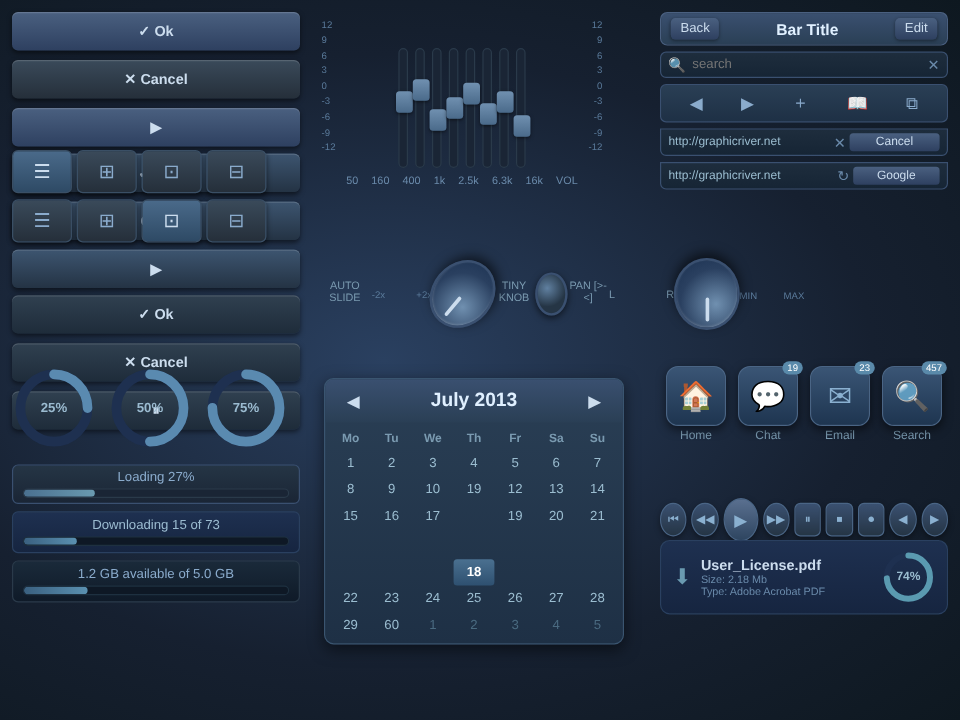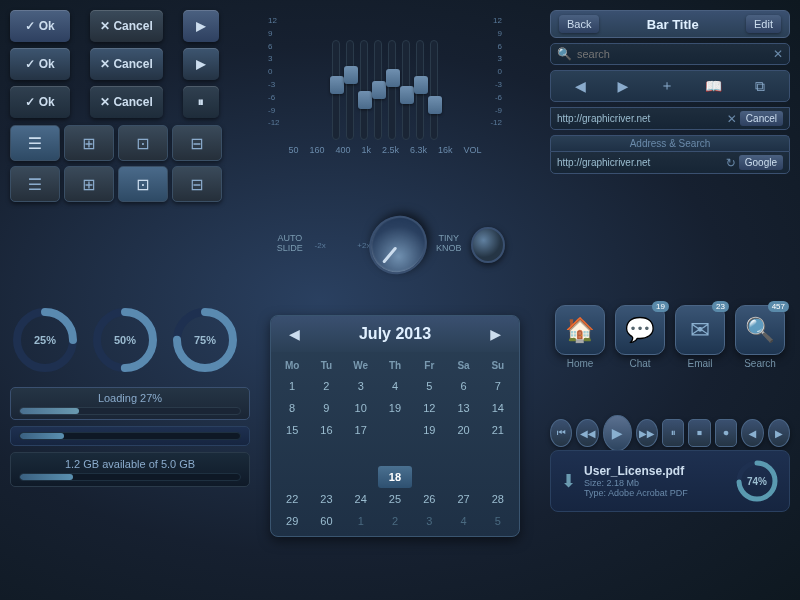--- a/index.html
+++ b/index.html
@@ -17,21 +17,21 @@
     .ui-root {
       position: absolute; inset: 0; z-index: 1;
       padding: 10px;
     }
 
     
     .buttons-section {
       position: absolute; left: 10px; top: 10px;
       width: 240px;
     }
-    .btn-row { display: flex; gap: 20px; margin-bottom: 6px; }
+    .btn-row { display: flex; gap: 8px; margin-bottom: 6px; flex-direction: column; }
     .btn {
       display: flex; align-items: center; justify-content: center;
       border-radius: 5px; cursor: pointer; font-size: 12px; font-weight: bold;
       border: none; padding: 0 10px; height: 32px;
       background: linear-gradient(180deg, #4a6080 0%, #2e4060 100%);
       color: #cde; box-shadow: 0 2px 4px rgba(0,0,0,0.5), inset 0 1px 0 rgba(255,255,255,0.15);
       min-width: 60px;
     }
     .btn:nth-child(2) { background: linear-gradient(180deg, #3a4a5a 0%, #252f3a 100%); }
     .btn.icon-only { min-width: 36px; padding: 0; }
@@ -268,21 +268,21 @@
       border-radius: 0 0 5px 5px; border: 1px solid #3a5070;
       padding: 3px 6px;
     }
     .addr-input {
       flex: 1; background: transparent; border: none; outline: none;
       color: #9bbdd0; font-size: 10px;
     }
     .addr-btn {
       background: linear-gradient(180deg, #4a6080 0%, #2e4060 100%);
       border: none; border-radius: 3px; color: #cde;
-      font-size: 10px; padding: 2px 6px; cursor: pointer; margin-left: 3px;
+      font-size: 10px; padding: 2px 22px; cursor: pointer; margin-left: 3px;
     }
 
     
     .addrsearch-label {
       font-size: 10px; color: #6a8aaa; text-align: center;
       background: linear-gradient(180deg, #2a3f55, #1e3045);
       border-radius: 5px 5px 0 0; border: 1px solid #3a5070;
       border-bottom: none; padding: 2px;
     }
     .addrsearch-bar {
@@ -292,21 +292,21 @@
       padding: 3px 6px;
     }
     .addrsearch-input {
       flex: 1; background: transparent; border: none; outline: none;
       color: #9bbdd0; font-size: 10px;
     }
     .refresh-btn { color: #6a8aaa; cursor: pointer; font-size: 12px; margin: 0 3px; }
     .google-btn {
       background: linear-gradient(180deg, #4a6080 0%, #2e4060 100%);
       border: none; border-radius: 3px; color: #cde;
-      font-size: 10px; padding: 2px 6px; cursor: pointer;
+      font-size: 10px; padding: 2px 20px; cursor: pointer;
     }
 
     
     .icons-section {
       position: absolute; right: 10px; top: 300px;
       width: 240px;
     }
     .icons-row { display: flex; justify-content: space-around; align-items: center; padding: 5px 0; }
     .icon-item { display: flex; flex-direction: column; align-items: center; cursor: pointer; }
     .icon-box {
@@ -436,20 +436,21 @@
     </div>
 
     <div class="loading-bar-wrap">
       <div class="loading-bar-label">Loading 27%</div>
       <div class="loading-bar-track">
         <div class="loading-bar-fill" style="width:27%"></div>
       </div>
     </div>
 
     <div class="download-bar-wrap">
+      <div class="download-bar-label">Downloading 15 of 73</div>
       <div class="download-bar-track">
         <div class="download-bar-fill" style="width:20%"></div>
       </div>
     </div>
 
     <div class="storage-bar-wrap">
       <div class="storage-label">1.2 GB available of 5.0 GB</div>
       <div class="storage-track">
         <div class="storage-fill"></div>
       </div>
@@ -543,20 +544,32 @@
           <span>-2x</span>
           <span>+2x</span>
         </div>
         <div class="knob" style="transform:rotate(220deg);"></div>
         <div class="knob-label-bot"></div>
       </div>
       <div class="knob-wrap">
         <div class="knob-label-top">TINY KNOB</div>
         <div class="knob-small"></div>
       </div>
+      <div class="knob-wrap">
+        <div class="knob-label-top">PAN [&gt;-&lt;]</div>
+        <div style="display:flex;justify-content:space-between;width:60px;">
+          <span style="font-size:9px;color:#7a9ab0;">L</span>
+          <span style="font-size:9px;color:#7a9ab0;">R</span>
+        </div>
+        <div class="knob" style="transform:rotate(180deg);"></div>
+        <div style="display:flex;justify-content:space-between;width:60px;margin-top:3px;">
+          <span style="font-size:8px;color:#5a7a9a;">MIN</span>
+          <span style="font-size:8px;color:#5a7a9a;">MAX</span>
+        </div>
+      </div>
     </div>
   </div>
 
   <div class="calendar-section">
     <div class="calendar">
       <div class="cal-header">
         <span class="cal-nav">◀</span>
         <span class="cal-title">July 2013</span>
         <span class="cal-nav">▶</span>
       </div>
@@ -631,21 +644,20 @@
       <span class="toolbar-btn">⧉</span>
     </div>
     <div class="addr-section">
       <div class="addr-bar">
         <input class="addr-input" type="text" value="http://graphicriver.net" style="">
         <span class="search-clear">✕</span>
         <button class="addr-btn">Cancel</button>
       </div>
     </div>
     <div>
-      <div class="addrsearch-label">Address &amp; Search</div>
       <div class="addrsearch-bar">
         <input class="addrsearch-input" type="text" value="http://graphicriver.net" style="">
         <span class="refresh-btn">↻</span>
         <button class="google-btn">Google</button>
       </div>
     </div>
   </div>
 
   <div class="icons-section">
     <div class="icons-row">

